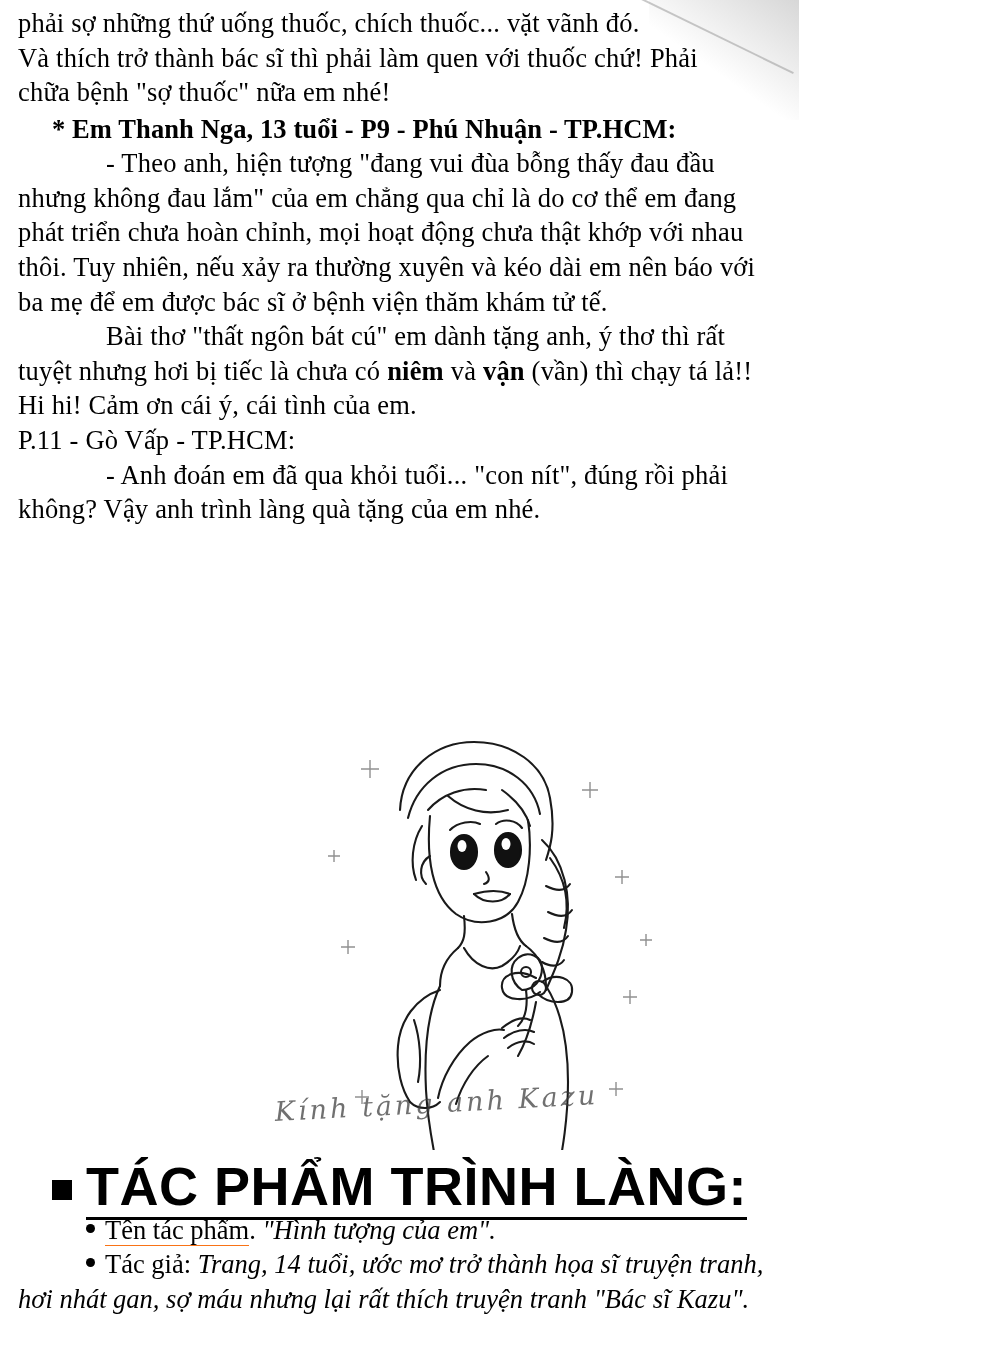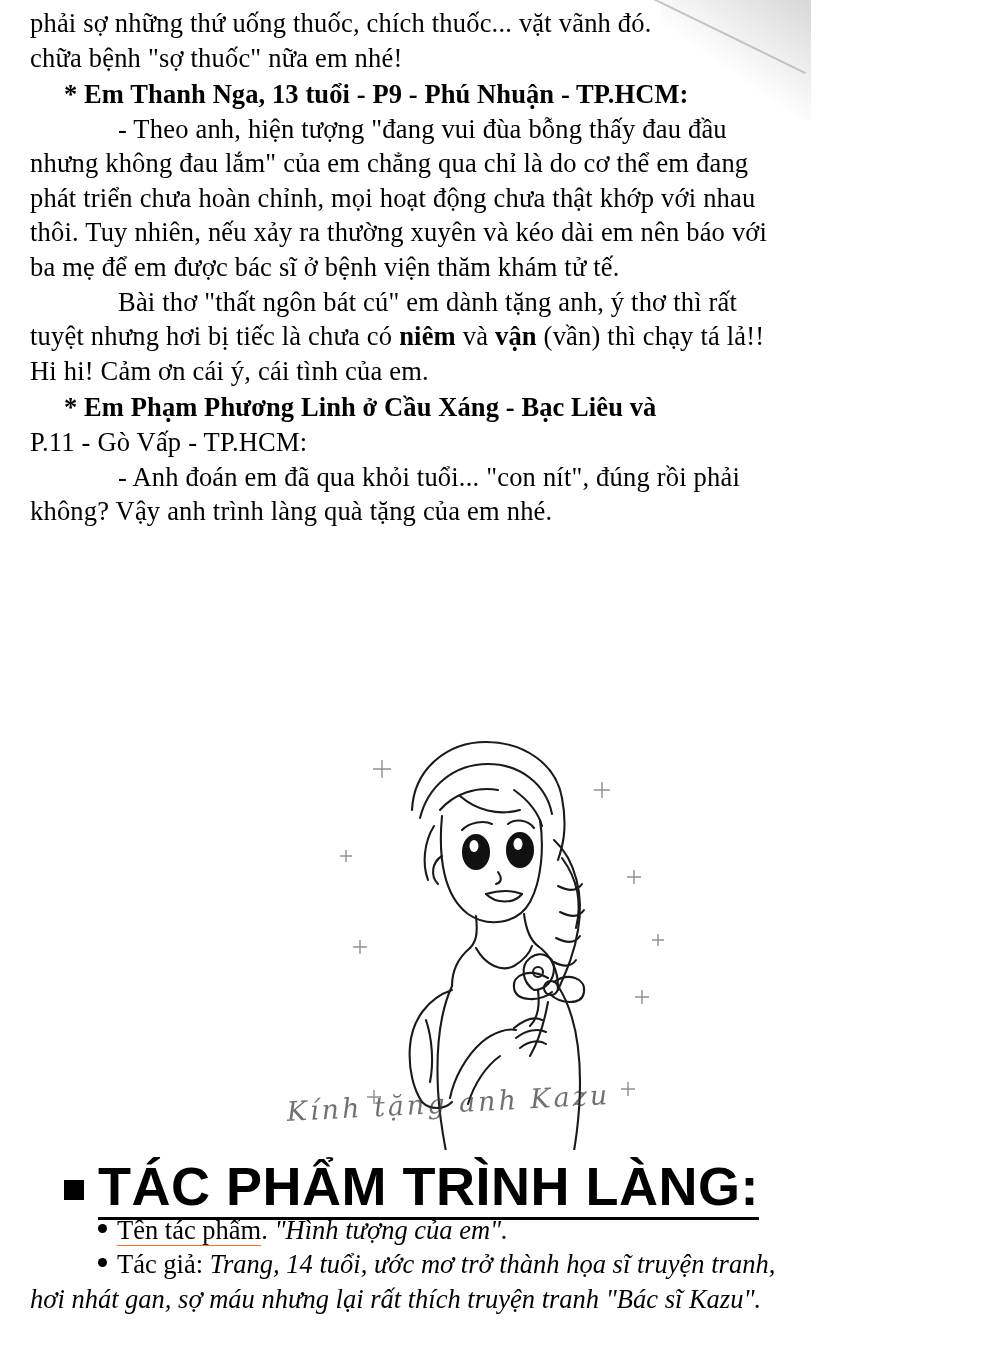--- a/index.html
+++ b/index.html
@@ -11,21 +11,21 @@
     width: 999px;
     height: 1349px;
     position: relative;
     font-family: "Liberation Serif", serif;
     color: #000000;
     overflow: hidden;
   }
 
   .page {
     position: absolute;
-    left: 12px; top: 0;
+    left: 0; top: 0;
     width: 799px;
     height: 1349px;
     padding: 16px;
     box-sizing: border-box;
   }
 
   
   .scan-smudge {
     position: absolute;
     right: 0;
@@ -159,29 +159,29 @@
 <body>
 
 <div class="page">
 
   <div class="scan-smudge"></div>
   <div class="scan-edge"></div>
 
   <div class="body-text">
 
     <p class="para">phải sợ những thứ uống thuốc, chích thuốc... vặt vãnh đó.</p>
+    <p class="para">Và thích trở thành bác sĩ thì phải làm quen với thuốc chứ! Phải</p>
     <p class="para">chữa bệnh "sợ thuốc" nữa em nhé!</p>
 
     <p class="heading">* Em Thanh Nga, 13 tuổi - P9 - Phú Nhuận - TP.HCM:</p>
 
     <p class="indent">- Theo anh, hiện tượng "đang vui đùa bỗng thấy đau đầu nhưng không đau lắm" của em chẳng qua chỉ là do cơ thể em đang phát triển chưa hoàn chỉnh, mọi hoạt động chưa thật khớp với nhau thôi. Tuy nhiên, nếu xảy ra thường xuyên và kéo dài em nên báo với ba mẹ để em được bác sĩ ở bệnh viện thăm khám tử tế.</p>
 
     <p class="indent"><span>Bài thơ "thất ngôn bát cú" em dành tặng anh, ý thơ thì rất tuyệt nhưng hơi bị tiếc là chưa có </span><span class="b">niêm</span><span> và </span><span class="b">vận</span><span> (vần) thì chạy tá lả!! Hi hi! Cảm ơn cái ý, cái tình của em.</span></p>
 
-    <p class="heading">* Em Phạm Phương Linh ở Cầu Xáng - Bạc Liêu và</p>
     <p class="heading-cont">P.11 - Gò Vấp - TP.HCM:</p>
 
     <p class="indent">- Anh đoán em đã qua khỏi tuổi... "con nít", đúng rồi phải không? Vậy anh trình làng quà tặng của em nhé.</p>
 
   </div>
 
   <div class="illustration">
     <svg width="460" height="460" viewBox="0 0 460 460" xmlns="http://www.w3.org/2000/svg">
       <g fill="none" stroke="#1a1a1a" stroke-width="2.1" stroke-linecap="round" stroke-linejoin="round">
 

